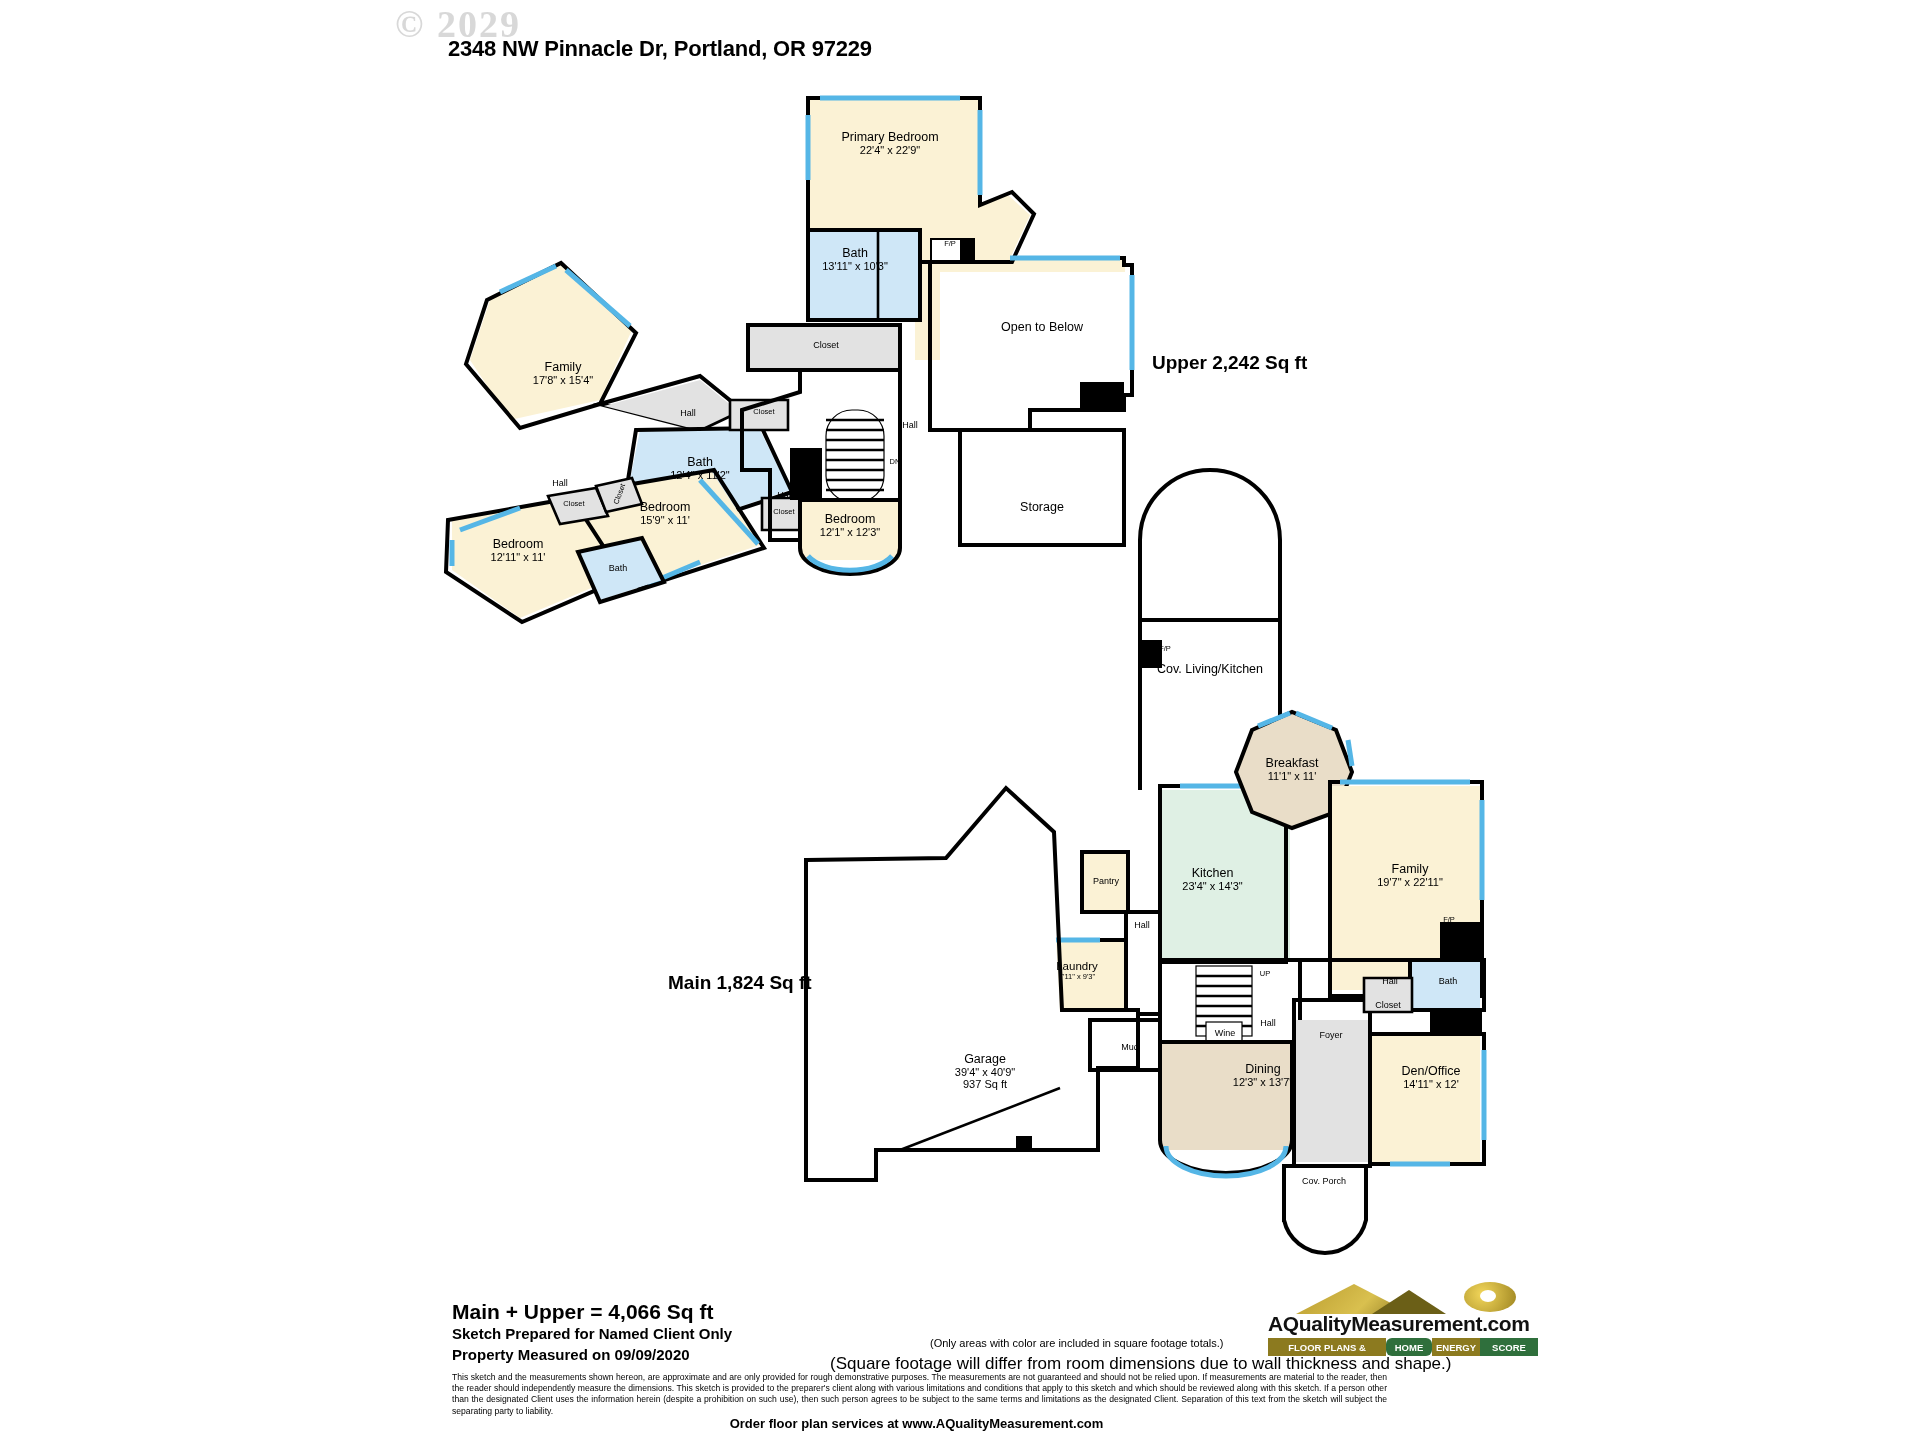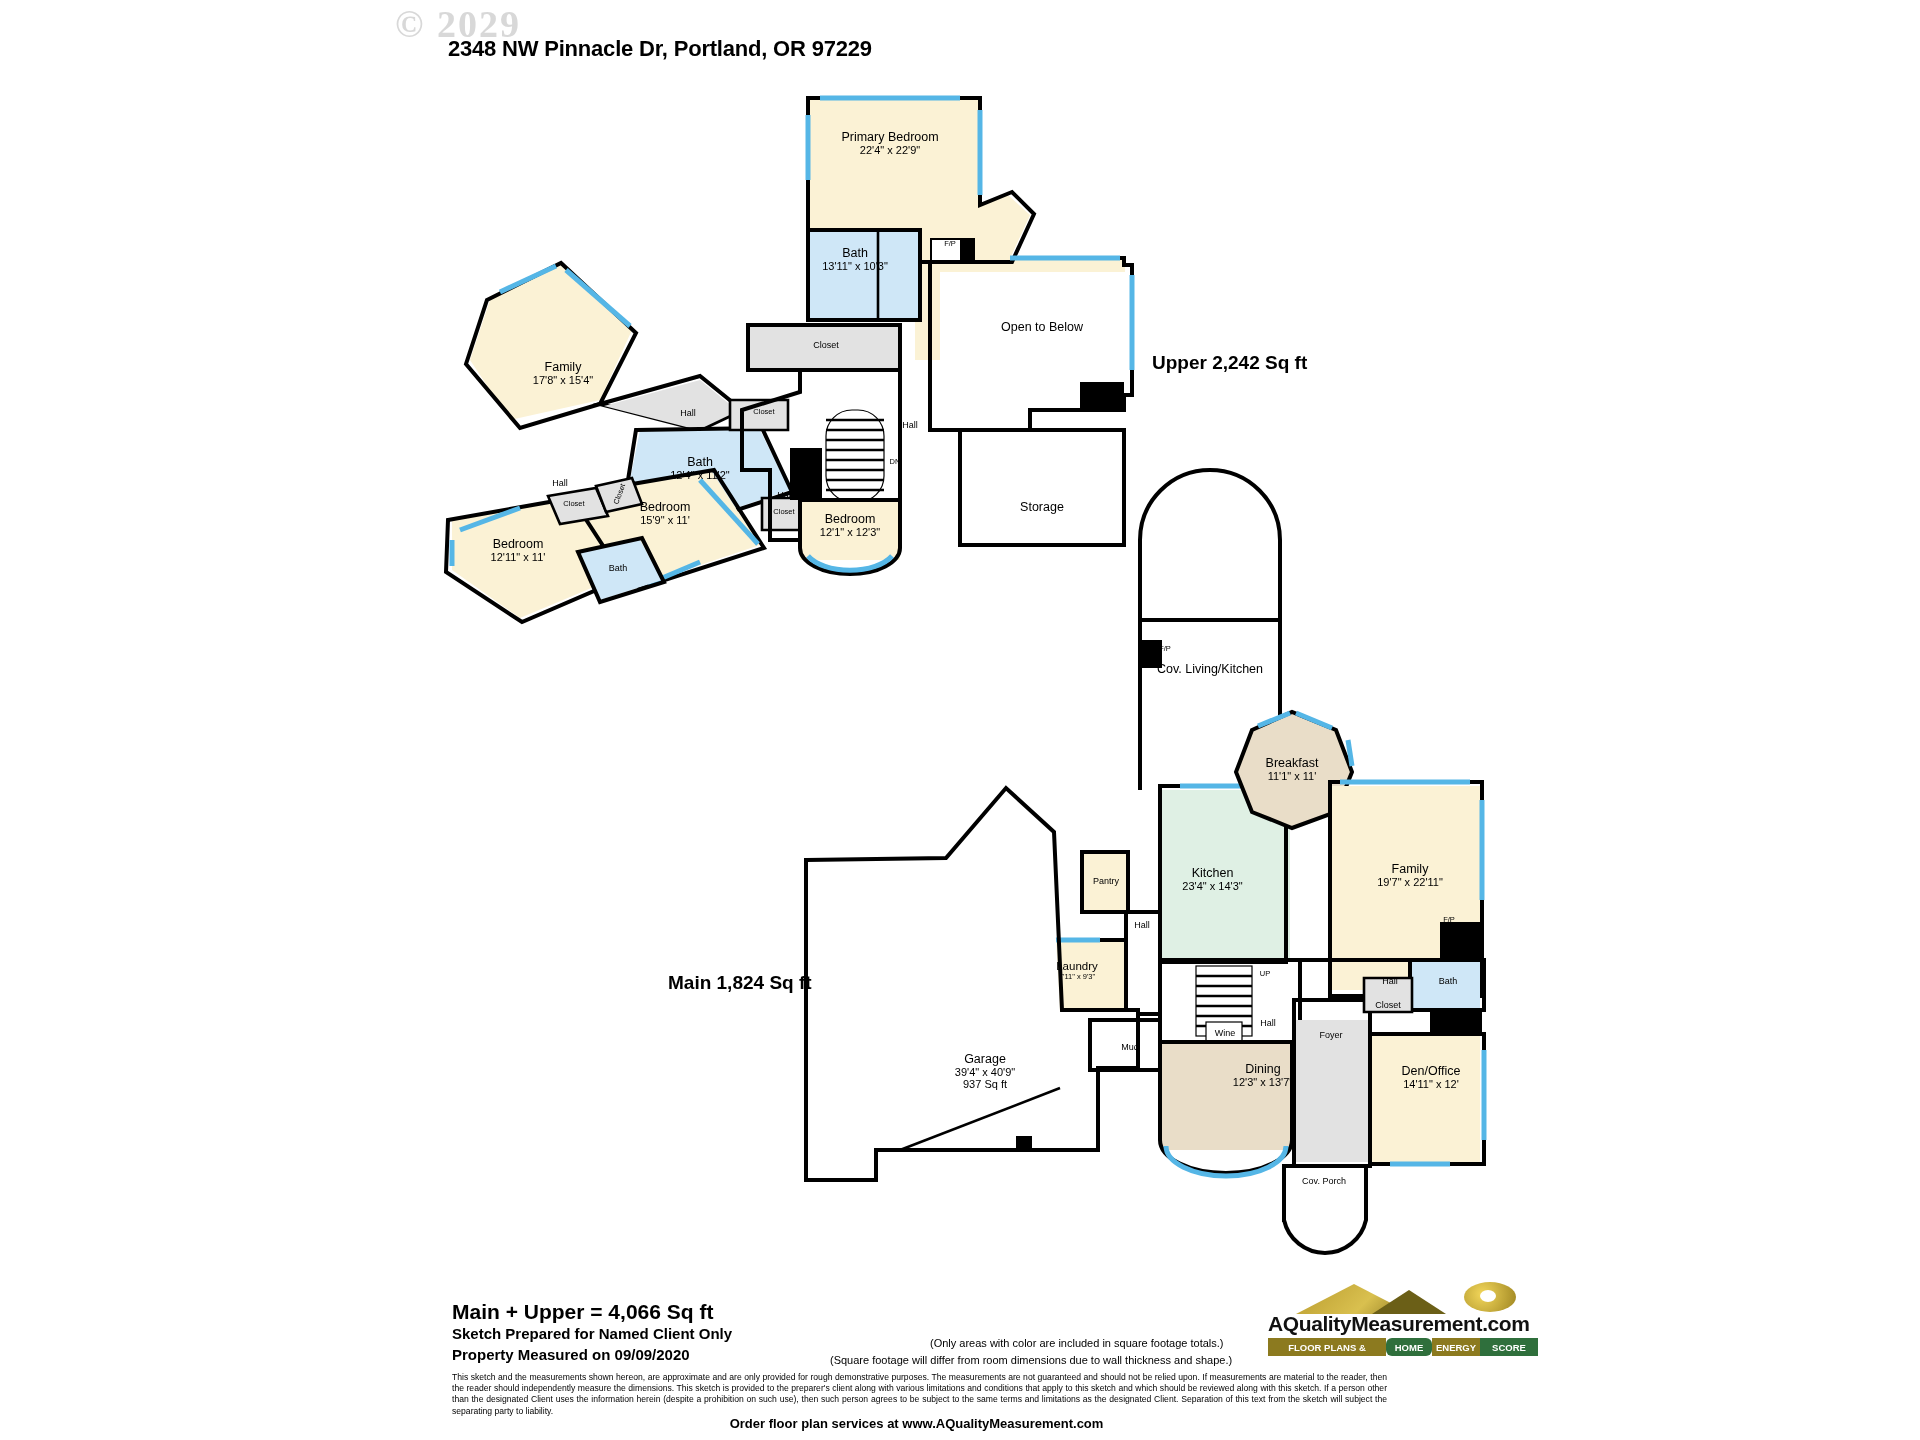--- a/index.html
+++ b/index.html
@@ -11,21 +11,21 @@
   .title{position:absolute;left:448px;top:36px;font-size:22px;font-weight:bold;letter-spacing:-0.2px;}
 
   .areaLabel{position:absolute;font-size:19px;font-weight:bold;}
   #upper-area{left:1152px;top:352px;}
   #main-area{left:668px;top:972px;}
 
   .footer-main{position:absolute;left:452px;top:1300px;font-size:21px;font-weight:bold;}
   .footer-l2{position:absolute;left:452px;top:1325px;font-size:15px;font-weight:bold;}
   .footer-l3{position:absolute;left:452px;top:1346px;font-size:15px;font-weight:bold;}
   .note1{position:absolute;left:930px;top:1337px;font-size:11px;}
-  .note2{position:absolute;left:830px;top:1354px;font-size:11px;}
+  .note2{position:absolute;left:830px;top:1354px;font-size:17px;}
   .disclaimer{position:absolute;left:452px;top:1372px;width:935px;font-size:8.6px;line-height:1.30;text-align:justify;}
   .order{position:absolute;left:0;top:1416px;width:1833px;text-align:center;font-size:13px;font-weight:bold;}
 
   
   .logo{position:absolute;left:1268px;top:1282px;width:270px;height:80px;}
   .logo .nameline{position:absolute;left:0;top:30px;width:270px;font-size:21px;font-weight:bold;color:#111;letter-spacing:-0.4px;}
   .logo .roof{position:absolute;left:28px;top:2px;width:116px;height:30px;background:linear-gradient(135deg,#b99b2e 0%,#d9c04f 60%,#8f7a22 100%);clip-path:polygon(50% 0,100% 100%,0 100%);}
   .logo .roof2{position:absolute;left:104px;top:8px;width:74px;height:24px;background:#6b5f17;clip-path:polygon(50% 0,100% 100%,0 100%);}
   .logo .tape{position:absolute;left:196px;top:0px;width:52px;height:30px;border-radius:50%;background:radial-gradient(circle at 35% 40%,#f2d65a,#9d8420);}
   .logo .tapehole{position:absolute;left:212px;top:8px;width:16px;height:12px;border-radius:50%;background:#fff;}

